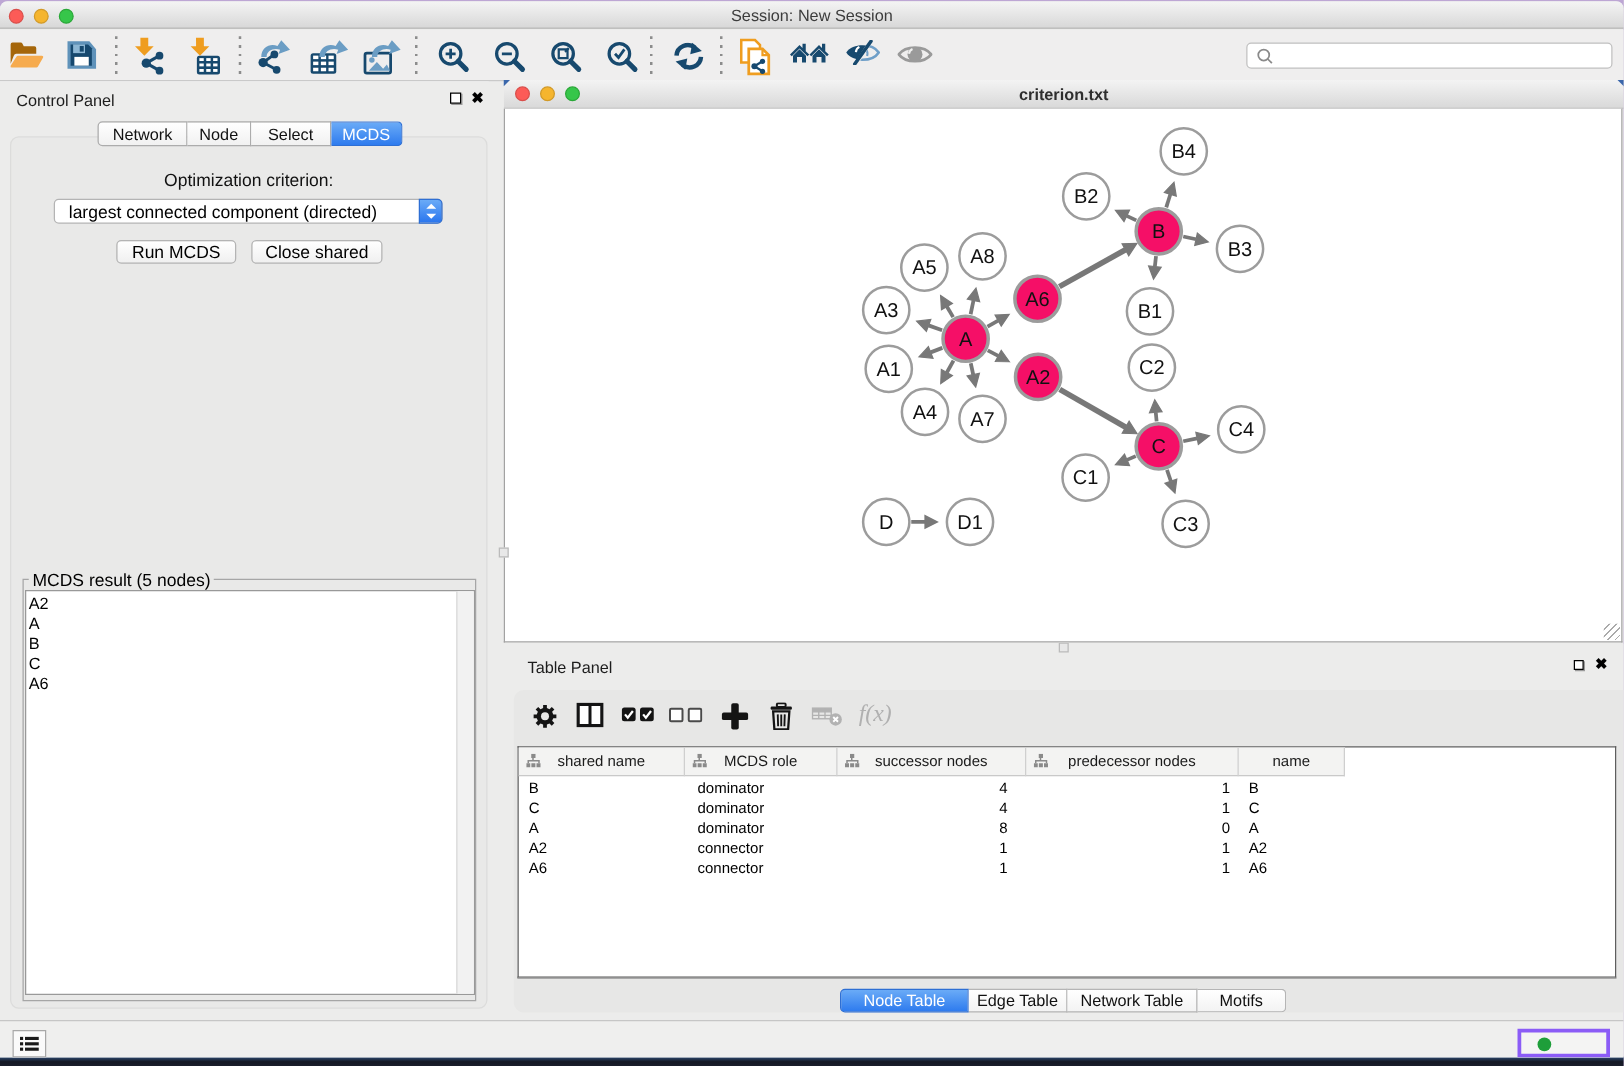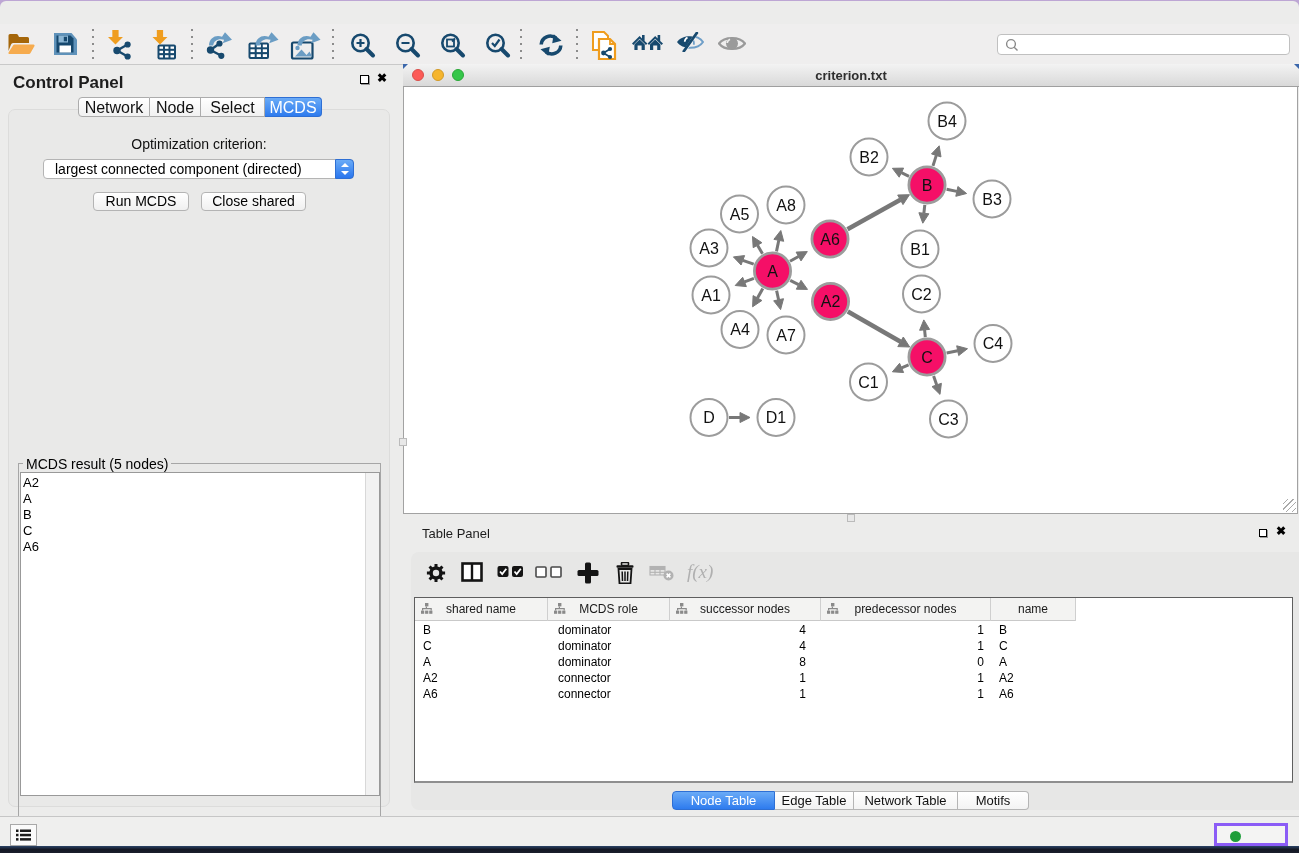--- a/index.html
+++ b/index.html
@@ -16,40 +16,46 @@
 .tsep{position:absolute;top:5px;height:33px;width:2px;background:repeating-linear-gradient(#8c8c8c 0 2px,transparent 2px 7px)}
 .ticon{position:absolute;top:7px}
 #mainline{position:absolute;left:0;top:63px;width:100%;height:0;border-top:1px solid #c9c9c9}
 
 #cpanel{position:absolute;left:0;top:64px;width:391px;height:751px;background:#ececeb}
 .winbtns{position:absolute;font-size:11px;color:#000}
 .sqbtn{display:inline-block;width:9px;height:9px;border:1.5px solid #000;background:#fff;box-shadow:1px 1px 0 #9a9a9a}
 .xbtn{font-weight:bold;font-size:12px;color:#000;font-family:"Liberation Sans",sans-serif}
 #cp-content{position:absolute;left:8px;top:108px;width:382px;height:698px;background:#e9e9e8;border:1px solid #dcdcdb;border-radius:7px}
 #cp-tabs{position:absolute;left:78px;top:96px;height:20px;display:flex;z-index:5}
-.tab{height:20px;border:1px solid #acacac;border-left:none;background:linear-gradient(#ffffff,#f1f1f1);font-size:16px;color:#111;text-align:center;line-height:19px}
+.tab{height:20px;border:1px solid #acacac;border-left:none;background:linear-gradient(#ffffff,#f1f1f1);font-size:13px;color:#111;text-align:center;line-height:19px}
 .tab.first{border-left:1px solid #acacac;border-radius:4px 0 0 4px}
 .tab.last{border-radius:0 4px 4px 0}
 .tab.sel{background:linear-gradient(#6aabf7,#2e7bee);color:#fff;border-color:#2e6fd4}
 #optlabel{position:absolute;left:8px;top:135px;width:382px;text-align:center;font-size:14px;color:#111}
 #combo{position:absolute;left:43px;top:158px;width:311px;height:20px;background:#fff;border:1px solid #b4b4b4;border-radius:4px;font-size:14px;color:#000;line-height:18px;padding-left:11px}
 #combo .step{position:absolute;right:-1px;top:-1px;width:19px;height:20px;border-radius:0 4px 4px 0;background:linear-gradient(#6aabf7,#2a76ee);border:1px solid #2e6fd4}
 .chev{position:absolute;left:5px;width:0;height:0;border-left:4px solid transparent;border-right:4px solid transparent}
 .chev.up{top:3px;border-bottom:4.5px solid #fff}
 .chev.dn{bottom:3px;border-top:4.5px solid #fff}
 .pbtn{position:absolute;height:19px;background:linear-gradient(#ffffff,#f0f0f0);border:1px solid #b4b4b4;border-radius:4px;font-size:14px;color:#000;text-align:center;line-height:17px}
-#fieldset{position:absolute;left:18px;top:462px;width:363px;height:386px;border:1px solid #a6a6a6}
+#fieldset{position:absolute;left:18px;top:462px;width:363px;height:338px;border:1px solid #a6a6a6}
 #fieldset legend{position:absolute;top:-8px;left:4px;background:#e9e9e8;font-size:14px;color:#000;padding:0 3px}
 #mlist{position:absolute;left:1px;top:8px;width:360px;height:324px;background:#fff;border:1px solid #999}
 #mlist .sb{position:absolute;right:0;top:0;width:14px;height:100%;background:#f2f2f2;border-left:1px solid #d8d8d8}
 #mlist ul{list-style:none;font-size:13px;color:#000;padding:2px 0 0 2px}
 #mlist li{height:16px;line-height:16px}
 </style></head><body>
 <div id="desk-bottom"></div>
 <div id="win">
+<div id="titlebar">
+      <div class="tl r"></div>
+      <div class="tl y"></div>
+      <div class="tl g"></div>
+      <div id="apptitle">Session: New Session</div>
+    </div>
 <div id="toolbar">
       <div class="tsep" style="left:92px"></div>
       <div class="tsep" style="left:191px"></div>
       <div class="tsep" style="left:332px"></div>
       <div class="tsep" style="left:520px"></div>
       <div class="tsep" style="left:576px"></div>
       <div class="ticon" style="left:7px;top:8px"><svg width="29" height="24" viewBox="0 0 29 24">
           <path d="M1.5 19 V3.5 Q1.5 2 3 2 h6.5 Q10.5 2 11 3 l1 2 h8.5 Q22 5 22 6.5 V11 H6 Q4.5 11 4 12.5 z" fill="#a5660a"></path>
           <path d="M2.5 22 Q1 22 1.5 20.5 L6 13.5 Q6.5 12.5 7.5 12.5 H26.5 Q28 12.5 27.5 14 L23.5 21 Q23 22 22 22 z" fill="#f6ab4e"></path>
         </svg></div>
@@ -186,21 +192,21 @@
         </svg></div>
       <div style="position:absolute;left:997px;top:10px;width:293px;height:21px;background:#fff;border:1px solid #c0c0c0;border-radius:4px">
         <svg width="16" height="16" style="position:absolute;left:6px;top:2px" viewBox="0 0 16 16">
           <circle cx="7" cy="7" r="4.4" fill="none" stroke="#8a8a8a" stroke-width="1.4"></circle>
           <line x1="10.2" y1="10.2" x2="13.5" y2="13.5" stroke="#8a8a8a" stroke-width="1.4"></line>
         </svg>
       </div>
     </div>
 <div id="mainline"></div>
 <div id="cpanel"></div>
-<h1 style="font-size:17px;font-weight:bold;color:#1d1d1d;position:absolute;left:13px;top:72px">Control Panel</h1>
+<h1 style="font-size:13px;font-weight:normal;color:#1d1d1d;position:absolute;left:13px;top:72px">Control Panel</h1>
 <div class="winbtns" style="left:360px;top:73px"><span class="sqbtn"></span></div>
 <div class="winbtns xbtn" style="left:377px;top:70px">✖</div>
 <div id="cp-content"></div>
 <div id="cp-tabs">
  <div class="tab first" style="width:72px">Network</div>
       <div class="tab" style="width:51px">Node</div>
       <div class="tab" style="width:64px">Select</div>
       <div class="tab sel last" style="width:57px">MCDS</div>
 </div>
 <div id="combo">largest connected component (directed)<div class="step">

